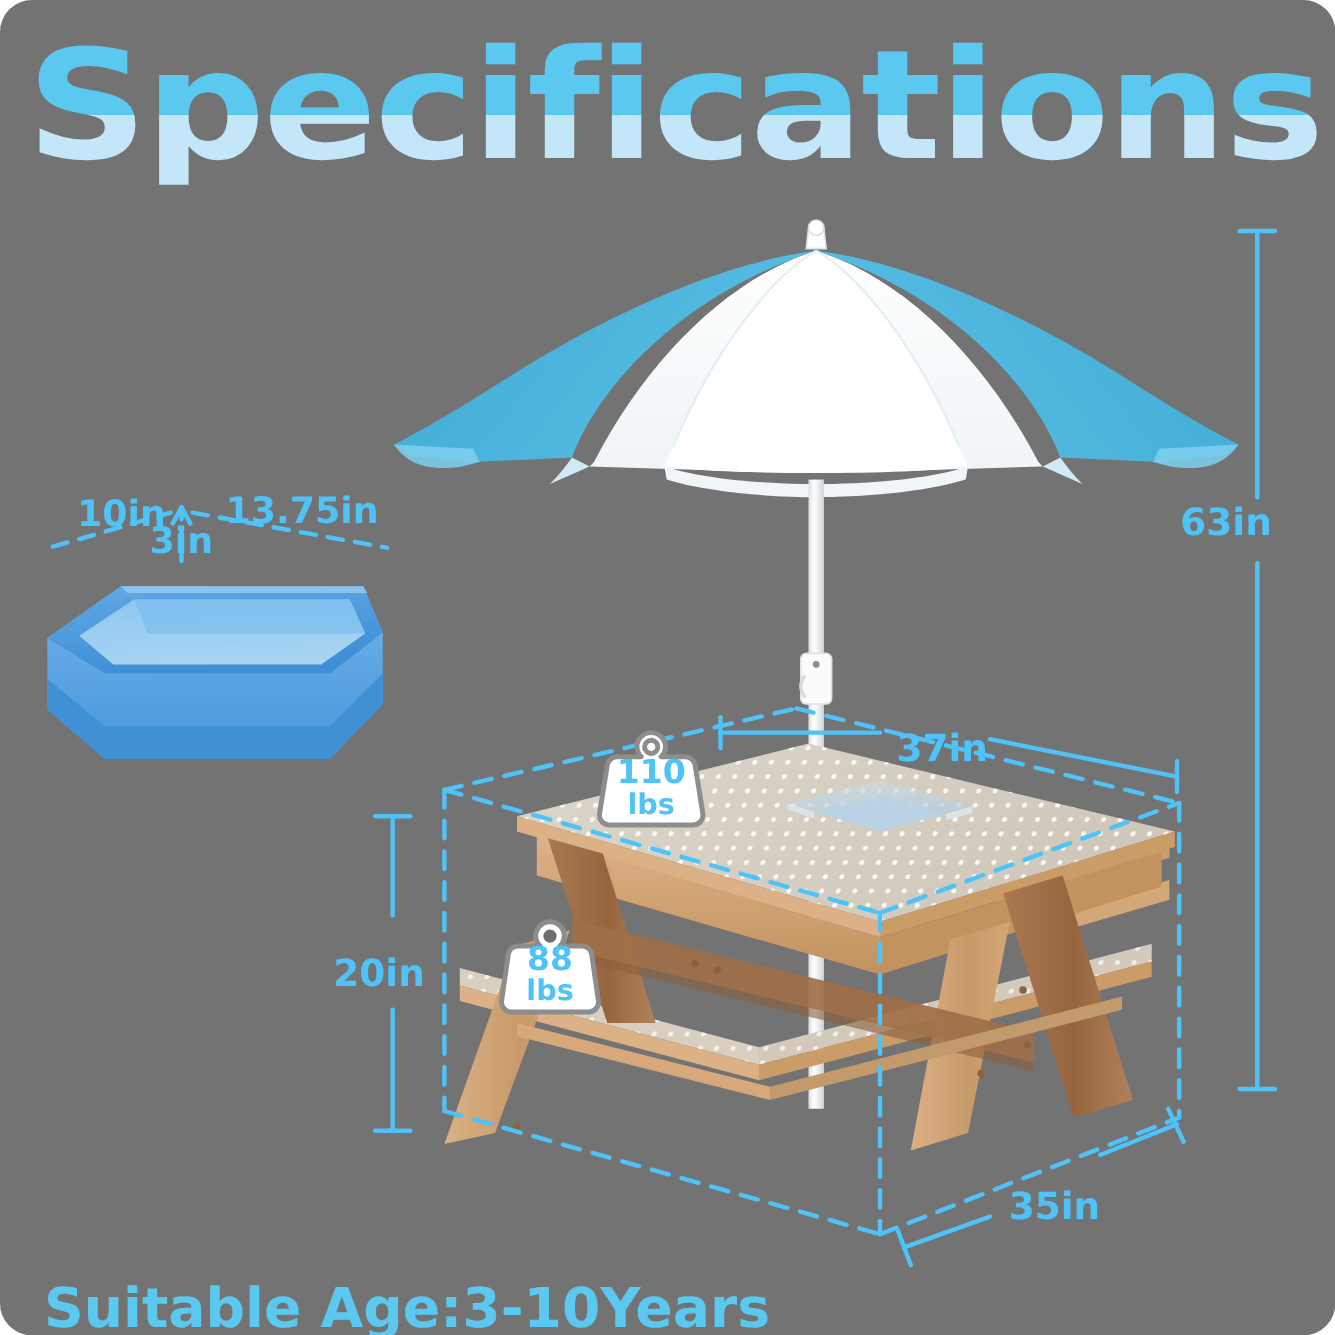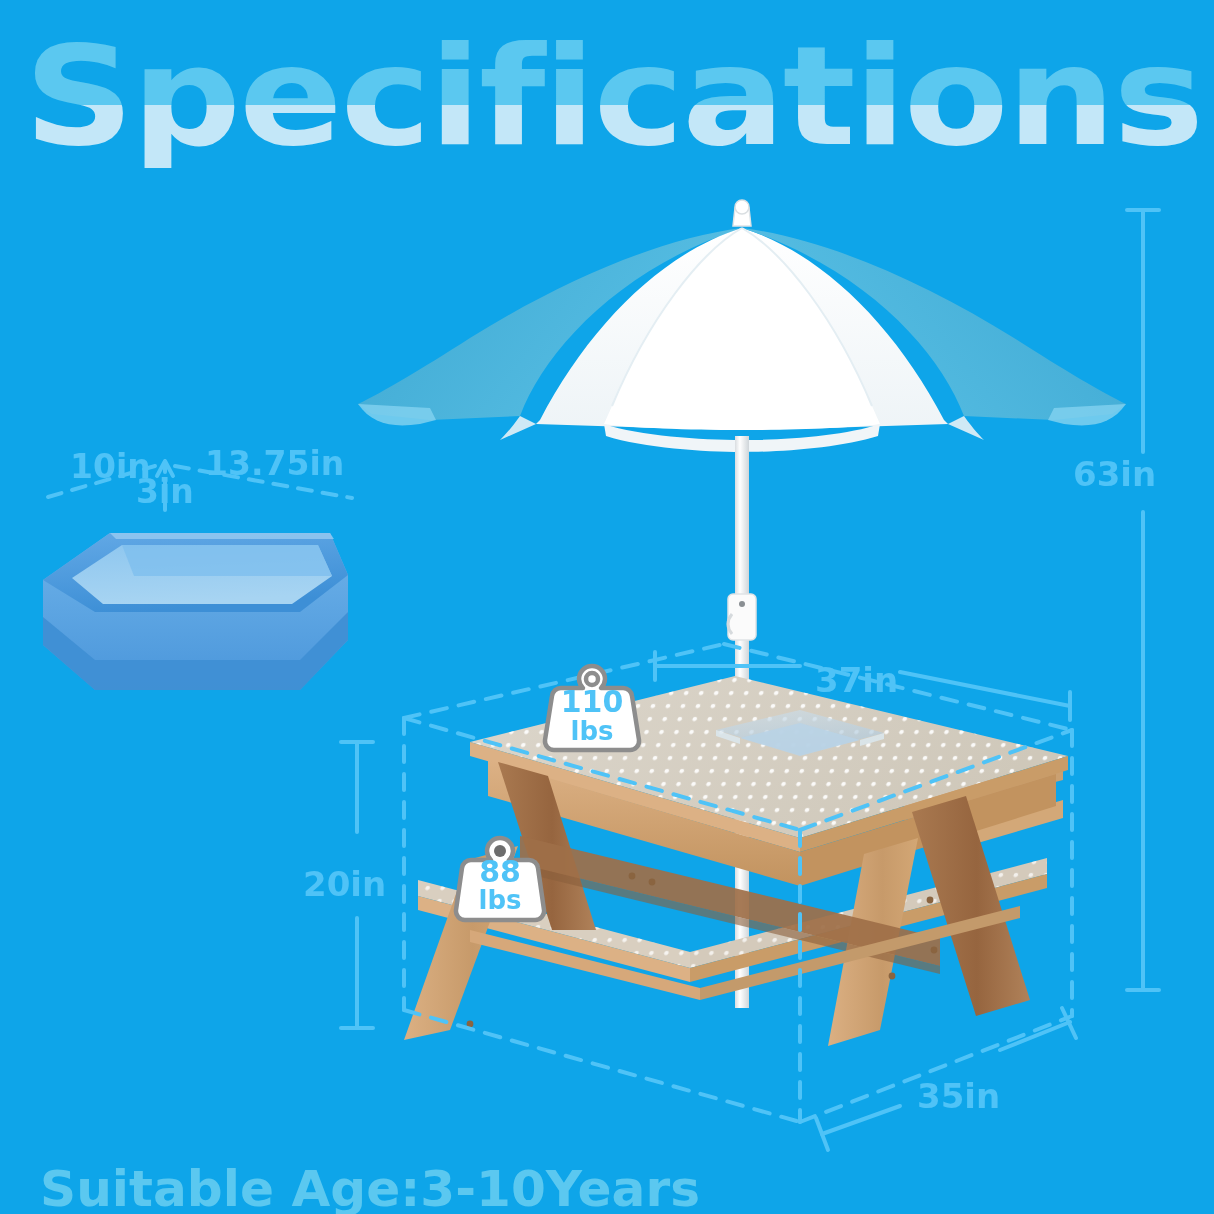--- a/index.html
+++ b/index.html
@@ -1,21 +1,21 @@
 <!DOCTYPE html>
 <html><head>
 <meta charset="utf-8">
 <title>Specifications</title>
 <style>
   html,body{margin:0;padding:0;background:#ffffff;}
   body{
     width:1214px;height:1214px;overflow:hidden;position:relative;
     font-family:"Liberation Sans","DejaVu Sans",sans-serif;
   }
-  #stage{position:absolute;left:0;top:0;width:1214px;height:1214px;background:#0ea5e9;}
+  #stage{position:absolute;left:0;top:0;width:1214px;height:1214px;background:#737373;border-radius:29px;}
 
   
   .title-wrap{
     position:absolute;left:24px;top:28px;width:1180px;height:140px;
   }
   .title-svg{display:block;width:100%;height:100%;}
 
   
   .age-wrap{position:absolute;left:40px;top:1154px;width:820px;height:68px;}
   .age-svg{display:block;width:100%;height:100%;}

